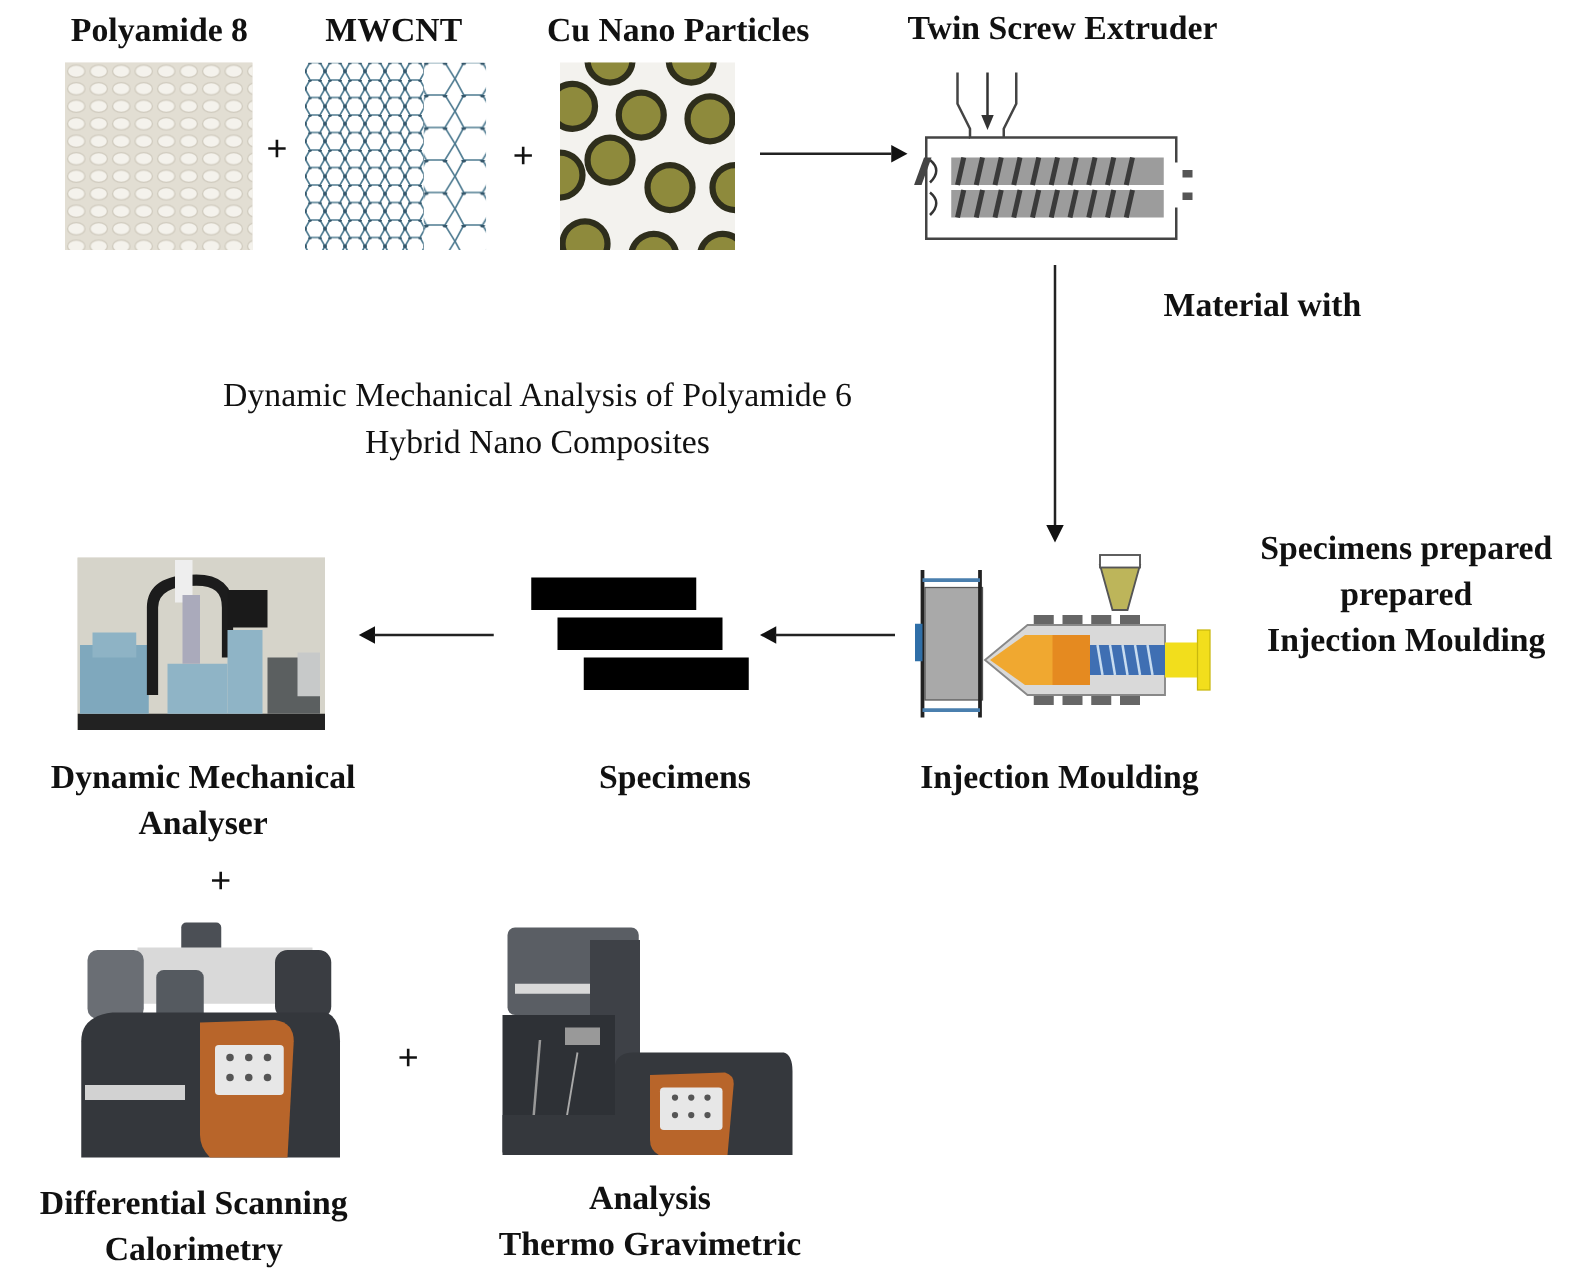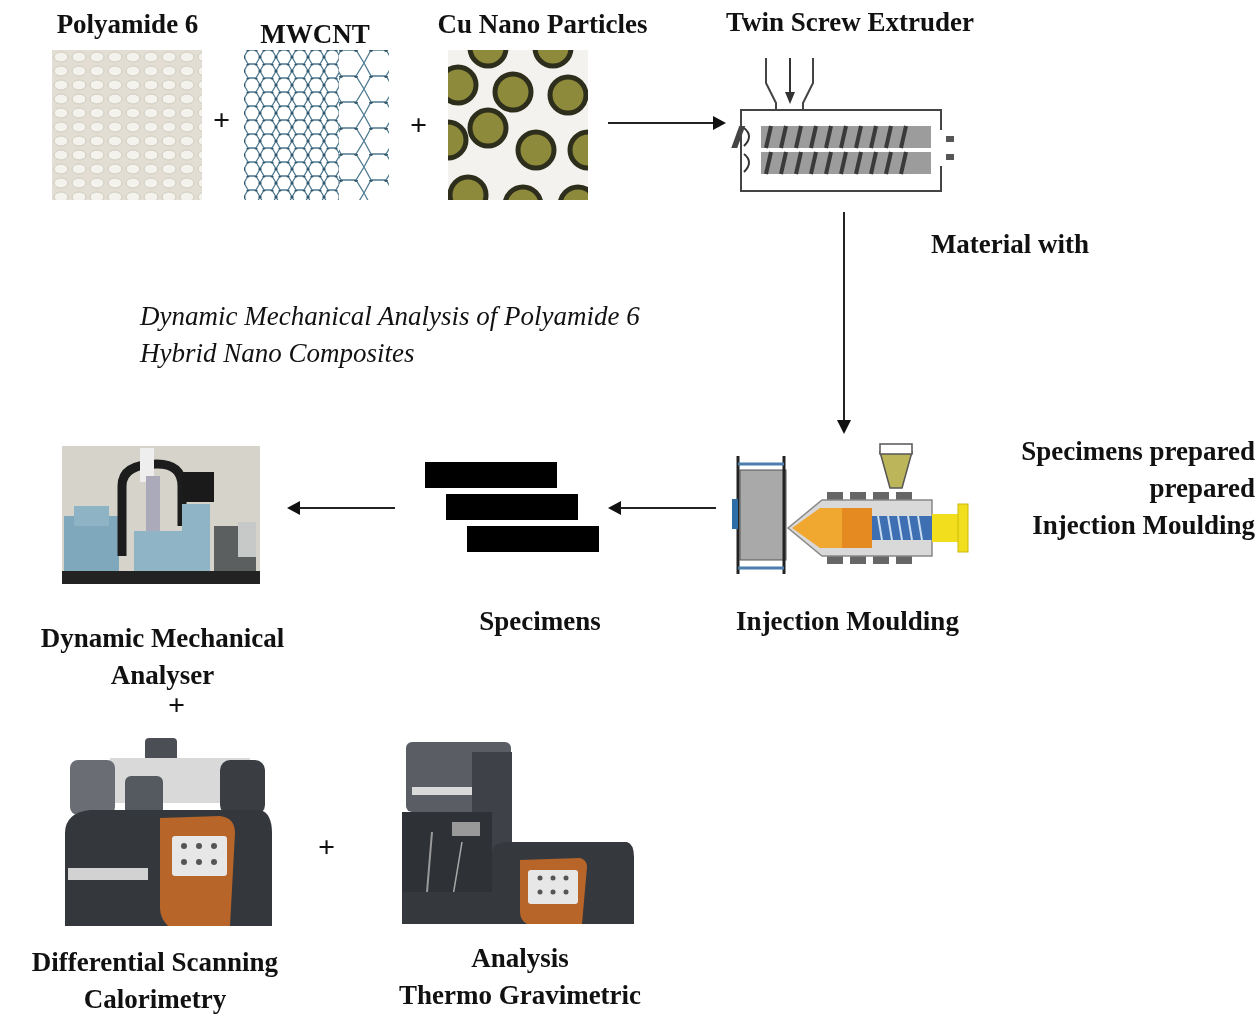--- a/index.html
+++ b/index.html
@@ -1,28 +1,28 @@
 <!DOCTYPE html>
 <html><head>
 <meta charset="utf-8">
 <style>
   html,body{margin:0;padding:0;background:#fff;}
   body{width:1260px;height:1027px;position:relative;overflow:hidden;font-family:"Liberation Serif","DejaVu Serif",serif;color:#111;}
   .lbl{position:absolute;font-weight:bold;font-size:27px;text-align:center;line-height:37px;white-space:nowrap;}
-  .ital{position:absolute;font-style:italic;font-size:27px;line-height:37px;white-space:nowrap;}
+  .ital{position:absolute;font-size:27px;text-align:center;line-height:37px;white-space:nowrap;}
   .plus{position:absolute;font-weight:bold;font-size:30px;line-height:30px;}
   .pic{position:absolute;overflow:hidden;}
   svg{position:absolute;overflow:visible;}
   .specbar{position:absolute;background:#000;}
 </style>
 </head>
 <body>
 
-<div class="lbl" style="left:50px;top:6px;width:155px;">Polyamide 6</div>
-<div class="lbl" style="left:240px;top:16px;width:150px;">MWCNT</div>
+<div class="lbl" style="left:50px;top:6px;width:155px;">Polyamide 8</div>
+<div class="lbl" style="left:240px;top:6px;width:150px;">MWCNT</div>
 <div class="lbl" style="left:425px;top:6px;width:235px;">Cu Nano Particles</div>
 <div class="lbl" style="left:710px;top:4px;width:280px;">Twin Screw Extruder</div>
 
 <div class="pic" style="left:52px;top:50px;width:150px;height:150px;background:#e6e2d8;">
   <svg width="150" height="150">
     <defs>
       <pattern id="pel" width="18" height="14" patternUnits="userSpaceOnUse">
         <rect width="18" height="14" fill="#e2ded3"></rect>
         <ellipse cx="9" cy="7" rx="7" ry="5" fill="#f4f2ec" stroke="#cfcabd" stroke-width="1"></ellipse>
       </pattern>
@@ -162,21 +162,21 @@
       <line x1="166" y1="72" x2="170" y2="96"></line>
       <line x1="176" y1="72" x2="180" y2="96"></line>
       <line x1="186" y1="72" x2="190" y2="96"></line>
   </g>
   <polygon points="148,8 180,8 170,44 158,44" fill="#bdb55a" stroke="#555" stroke-width="1.5"></polygon>
   <rect x="148" y="0" width="32" height="10" fill="#fff" stroke="#555" stroke-width="1.5"></rect>
   <rect x="200" y="70" width="28" height="28" fill="#f2de1c"></rect>
   <rect x="226" y="60" width="10" height="48" fill="#f2de1c" stroke="#c9b80e" stroke-width="1"></rect>
 </svg>
 
-<div class="lbl" style="left:995px;top:433px;width:260px;text-align:right;">
+<div class="lbl" style="left:995px;top:420px;width:260px;">
   <div>Specimens prepared</div>
   <div>prepared</div>
   <div>Injection Moulding</div>
 </div>
 
 <svg style="left:608px;top:500px;" width="110" height="16">
   <polygon points="13,1 0,8 13,15" fill="#111"></polygon>
   <line x1="12" y1="8" x2="108" y2="8" stroke="#222" stroke-width="2"></line>
 </svg>
 
@@ -199,21 +199,21 @@
     <rect x="72" y="85" width="48" height="40" fill="#8fb4c6"></rect>
     <rect x="78" y="2" width="14" height="34" fill="#eee"></rect>
     <rect x="84" y="30" width="14" height="55" fill="#aab"></rect>
     <rect x="120" y="26" width="32" height="30" fill="#1a1a1a"></rect>
     <rect x="120" y="58" width="28" height="67" fill="#8fb4c6"></rect>
     <rect x="152" y="80" width="42" height="45" fill="#5b5f60"></rect>
     <rect x="176" y="76" width="18" height="35" fill="#c7c9c9"></rect>
   </svg>
 </div>
 
-<div class="lbl" style="left:25px;top:603px;width:275px;margin-top:17px;">
+<div class="lbl" style="left:25px;top:603px;width:275px;">
   <div>Dynamic Mechanical</div>
   <div>Analyser</div>
 </div>
 <div class="lbl" style="left:460px;top:603px;width:160px;">Specimens</div>
 <div class="lbl" style="left:720px;top:603px;width:255px;">Injection Moulding</div>
 
 <div class="plus" style="left:168px;top:690px;">+</div>
 
 <svg style="left:60px;top:738px;" width="215" height="192">
   <rect x="85" y="0" width="32" height="50" rx="4" fill="#4b4f55"></rect>

